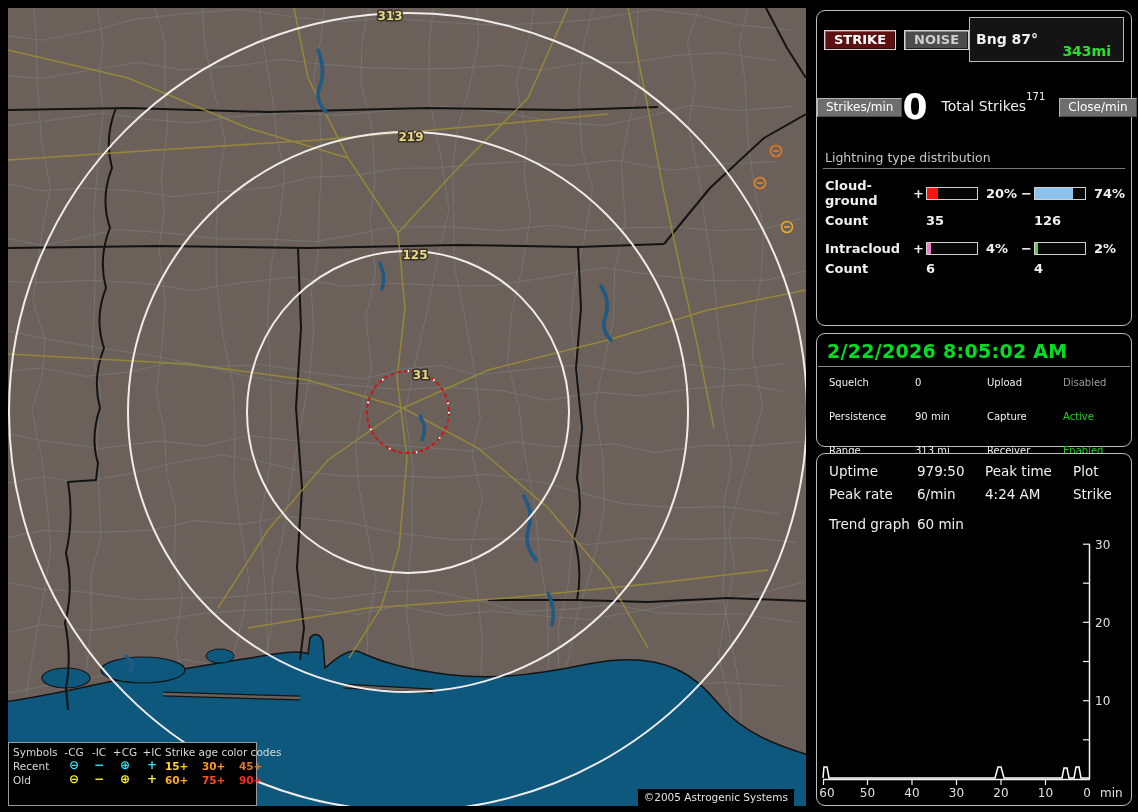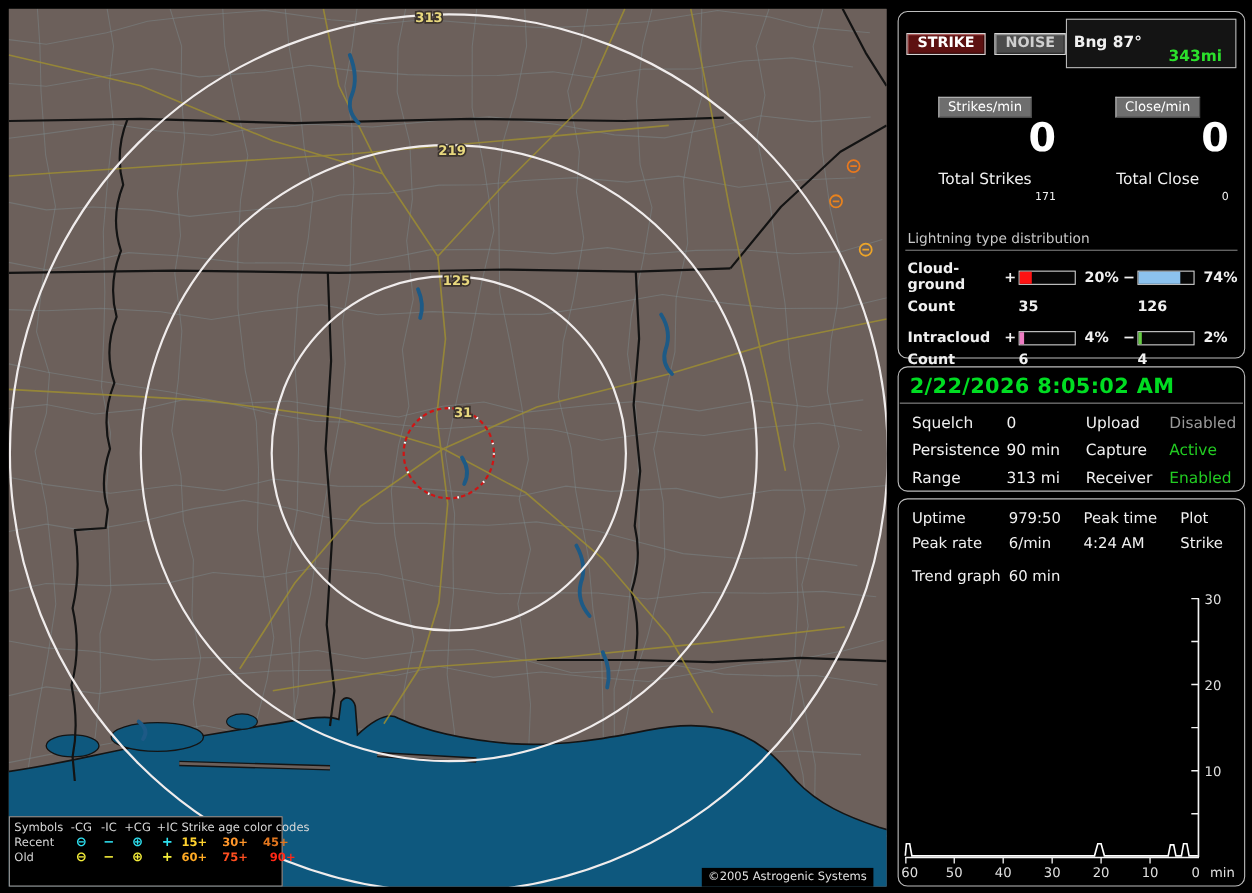--- a/index.html
+++ b/index.html
@@ -34,21 +34,21 @@
   .topbar{display:flex;align-items:center;margin:6px 7px 0 7px;}
   .btn{font-weight:bold;font-size:13px;padding:1px 9px 2px 9px;border:1px solid #d4d4d4;cursor:pointer;}
   .btn-strike{background:#5d1111;color:#fff;box-shadow:inset 1px 1px 0 #a85050,inset -1px -1px 0 #300606;}
   .btn-noise{background:#4c4c4c;color:#cfcfcf;margin-left:8px;box-shadow:inset 1px 1px 0 #8f8f8f,inset -1px -1px 0 #1d1d1d;}
   .bng{margin-left:auto;width:142px;background:#141414;border:1px solid #b8b8b8;display:flex;justify-content:space-between;
        align-items:center;padding:1px 6px 2px 6px;font-weight:bold;font-size:14px;}
   .bng .dist{font-weight:bold;}
 
   
   .counters{display:flex;margin-top:26px;}
-  .ccol{flex:1;display:flex;flex-direction:column;}
+  .ccol{flex:1;display:flex;flex-direction:row;}
   .clabel{align-self:center;background:#6e6e6e;color:#fff;font-size:12px;padding:1px 8px 2px 8px;
           border:1px solid;border-color:#b5b5b5 #4a4a4a #4a4a4a #b5b5b5;cursor:pointer;}
   .cvalue{font-size:36px;font-weight:bold;line-height:38px;text-align:right;padding-right:14px;}
   .tlabel{font-size:14px;text-align:center;margin-top:10px;white-space:nowrap;}
   .tvalue{font-size:10px;text-align:right;padding-right:14px;margin-top:3px;}
 
   
   .dist{margin:24px 6px 0 6px;}
   .dist-title{color:#c8c8c8;font-size:12.5px;border-bottom:1px solid #7a7a7a;padding:0 2px 3px 2px;}
   .dgrid{display:grid;grid-template-columns:90px 13px 57px 38px 13px 57px 34px;align-items:center;margin-top:9px;font-size:13px;}
@@ -57,21 +57,21 @@
   .dsign{font-weight:bold;text-align:left;}
   .dbar{height:11px;border:1px solid #d0d0d0;background:#060606;position:relative;margin-right:5px;}
   .dbar>div{position:absolute;left:0;top:0;bottom:0;}
   .dpct{font-weight:bold;padding-left:3px;}
   .dcount{font-weight:bold;padding-left:2px;margin-top:5px;margin-bottom:2px;}
   .dcval{font-weight:bold;margin-top:5px;margin-bottom:2px;}
 
   
   .dtime{color:#00dd22;font-weight:bold;font-size:19px;padding:6px 10px 4px 10px;letter-spacing:.3px;white-space:nowrap;}
   .dline{border-bottom:1px solid #8a8a8a;margin:0 1px;}
-  .sgrid{display:grid;grid-template-columns:86px 72px 76px auto;row-gap:9px;padding:10px 12px 0 12px;font-size:14px;}
+  .sgrid{display:grid;grid-template-columns:86px 72px 76px auto;row-gap:23px;padding:10px 12px 0 12px;font-size:10px;}
 
   
   .ugrid{display:grid;grid-template-columns:88px 68px 88px auto;row-gap:7px;padding:9px 12px 0 12px;font-size:13.5px;}
   .tg-row{display:grid;grid-template-columns:88px auto;padding:14px 12px 0 12px;font-size:13.5px;}
   .graph{position:absolute;left:0;top:0;width:316px;height:351px;}
   .graph text{fill:#e0e0e0;font:12px "DejaVu Sans",sans-serif;}
 </style>
 </head>
 <body>
 
@@ -202,21 +202,21 @@
         <span class="age" style="color: rgb(255, 150, 42);">30+</span>
         <span class="age" style="color: rgb(226, 118, 30);">45+</span>
 
         <span>Old</span>
         <span class="sym" style="color: rgb(245, 238, 58);">⊖</span>
         <span class="sym" style="color: rgb(245, 238, 58);">−</span>
         <span class="sym" style="color: rgb(245, 238, 58);">⊕</span>
         <span class="sym" style="color: rgb(245, 238, 58);">+</span>
         <span class="age" style="color: rgb(255, 170, 36);">60+</span>
         <span class="age" style="color: rgb(255, 78, 32);">75+</span>
-        <span class="age" style="color: rgb(255, 40, 23); text-align: center;">90+</span>
+        <span class="age" style="color: rgb(255, 40, 23);">90+</span>
       </div>
     </div>
 
     <div class="copyright">©2005 Astrogenic Systems</div>
   </div>
 
   <div class="pbox box1">
     <div class="topbar">
       <div class="btn btn-strike">STRIKE</div>
       <div class="btn btn-noise">NOISE</div>

